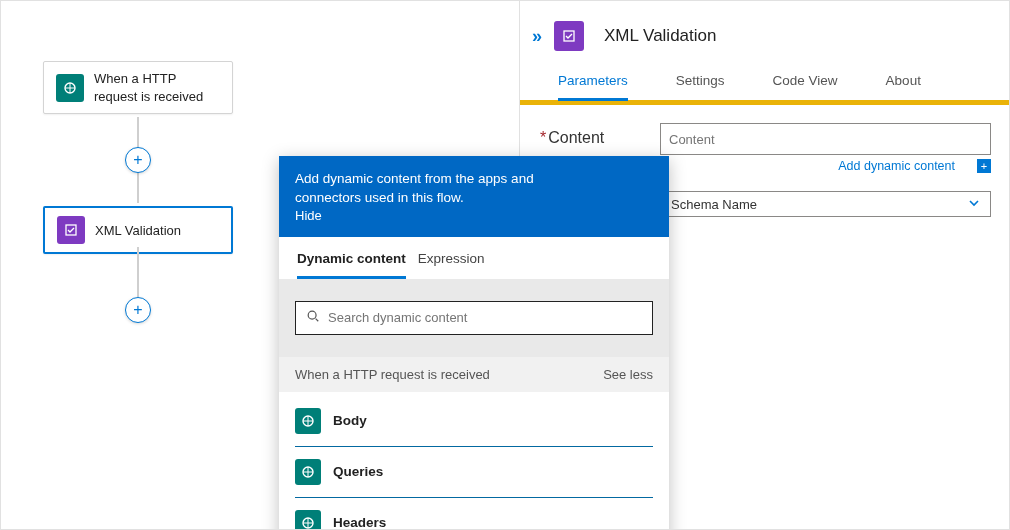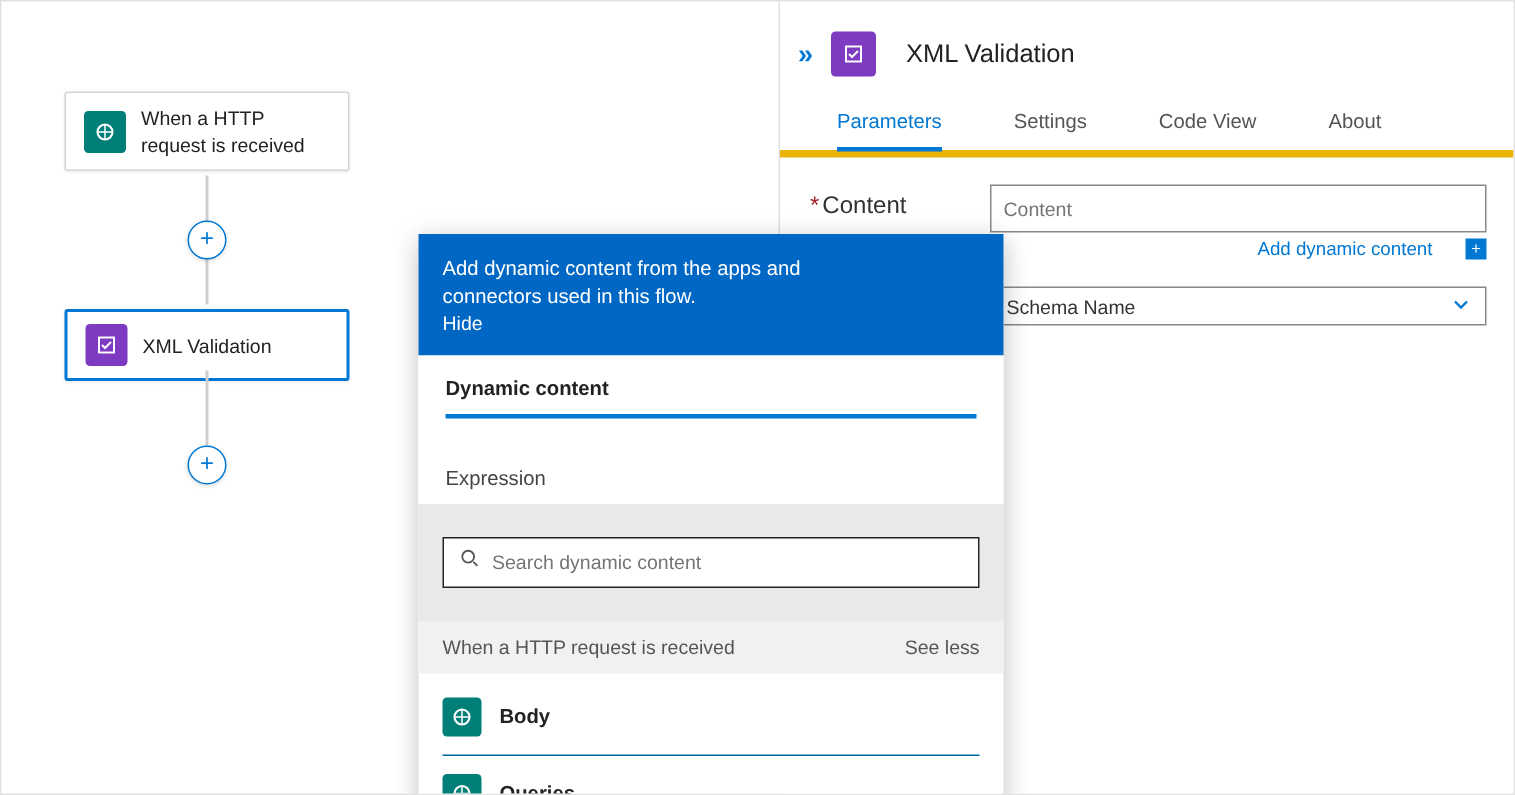--- a/index.html
+++ b/index.html
@@ -30,21 +30,21 @@
   .dyn-link { text-align:right; font-size:12.5px; color:#0078d4; margin-top:4px; display:flex; justify-content:flex-end; gap:22px;}
   .dyn-plus { width:14px; height:14px; background:#0078d4; color:#fff; font-size:11px; line-height:14px; text-align:center; }
   .select-box { width:100%; height: 18px; border:1px solid #8a8886; display:flex; align-items:center; justify-content:space-between; padding:12px 10px; font-size:13px; color:#333; margin-top:8px;}
   .chev-down { color:#0078d4; }
 
   
   .flyout { position:absolute; left:278px; top:155px; width:390px; background:#fff; box-shadow: 0 4px 16px rgba(0,0,0,0.25); }
   .fly-head { background:#0068c4; color:#fff; padding: 14px 16px; display:flex; justify-content:space-between; align-items:flex-start; font-size:13.5px;flex-direction:column; }
   .fly-head-text { max-width: 280px; line-height:1.4;}
   .hide-link { cursor:pointer; font-size:13px; }
-  .fly-tabs { display:flex; gap: 28px; padding: 10px 18px 0 18px; background:#fff;flex-direction:column;}
+  .fly-tabs { display:flex; gap: 12px; padding: 10px 18px 0 18px; background:#fff;}
   .fly-tab { font-size: 13.5px; color:#444; padding: 4px 0 10px 0; cursor:pointer;}
   .fly-tab.active { color:#222; font-weight:600; border-bottom: 3px solid #0078d4; }
   .search-wrap { background:#e9e9e9; padding: 22px 16px; }
   .search-box { width:100%; height: 34px; border:1px solid #222; background:#fff; display:flex; align-items:center; padding:0 10px; }
   .search-box input { border:none; outline:none; flex:1; font-size:13px; margin-left:8px;}
   .sec-head { background:#f1f1f1; padding: 10px 16px; display:flex; justify-content:space-between; font-size:13px; color:#555;}
   .see-less { color:#555; cursor:pointer;}
   .item-list { padding: 4px 16px 6px; }
   .item { display:flex; align-items:center; padding: 12px 0; border-bottom:1px solid #0369a1; cursor:pointer;}
   .item:last-child{border-bottom:none;}

